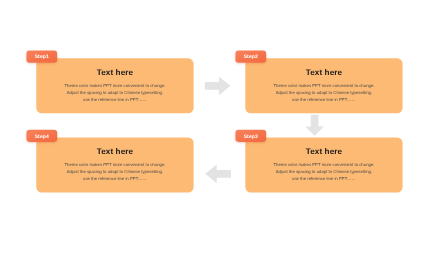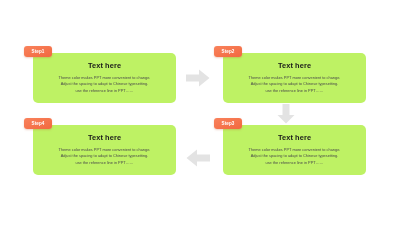--- a/index.html
+++ b/index.html
@@ -18,21 +18,21 @@
     width: 400px;
     height: 225px;
     background: #ffffff;
   }
 
   
   .card {
     position: absolute;
     width: 143px;
     height: 50px;
-    background: #bef264;
+    background: #fdba74;
     border-radius: 5px;
     box-sizing: border-box;
   }
   .card-title {
     position: absolute;
     top: 8px;
     left: 0;
     width: 143px;
     text-align: center;
     font-size: 7.4px;

